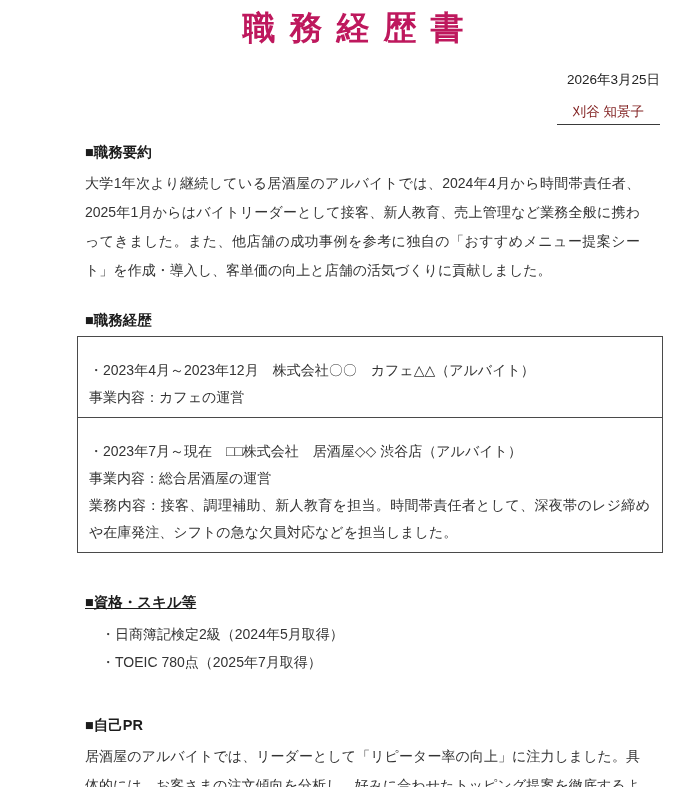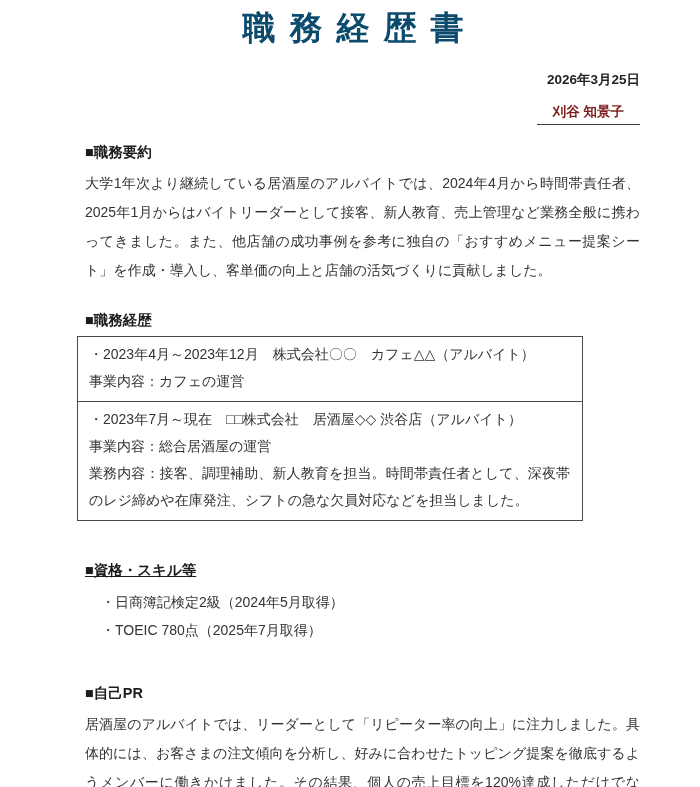--- a/index.html
+++ b/index.html
@@ -17,26 +17,25 @@
     color: #2e2e2e;
     overflow: hidden;
   }
   .doc-title {
     margin: 6px 0 0 0;
     padding-left: 20px; 
     text-align: center;
     font-size: 33px;
     font-weight: 700;
     letter-spacing: 14px;
-    color: #0c4a6e;
+    color: #be185d;
   }
   .meta {
-    padding-right: 60px;
+    padding-right: 40px;
     text-align: right;
-    font-weight: bold;
   }
   .doc-date {
     margin-top: 20px;
     font-size: 13.5px;
     color: #222222;
   }
   .name-row {
     margin-top: 13px;
   }
   .applicant-name {
@@ -60,24 +59,24 @@
   .sec-summary .body-text {
     margin: 7px 0 0 0;
     line-height: 29px;
     text-align: justify;
     color: #333333;
   }
   .sec-history .sec-heading { margin-top: 26px; }
   .history-boxes { margin-top: 6px; }
   .history-box {
     box-sizing: border-box;
-    width: 506px;
+    width: 586px;
     margin-left: -8px;
     border: 1.5px solid #4a4a4a;
-    padding: 4px 12px 6px 11px;
+    padding: 20px 12px 6px 11px;
     background: #ffffff;
   }
   .history-box + .history-box { margin-top: -1.5px; }
   .history-box p {
     margin: 0;
     line-height: 27px;
     text-align: justify;
     color: #333333;
   }
   .sec-qual .sec-heading { margin-top: 40px; text-decoration: underline; }

